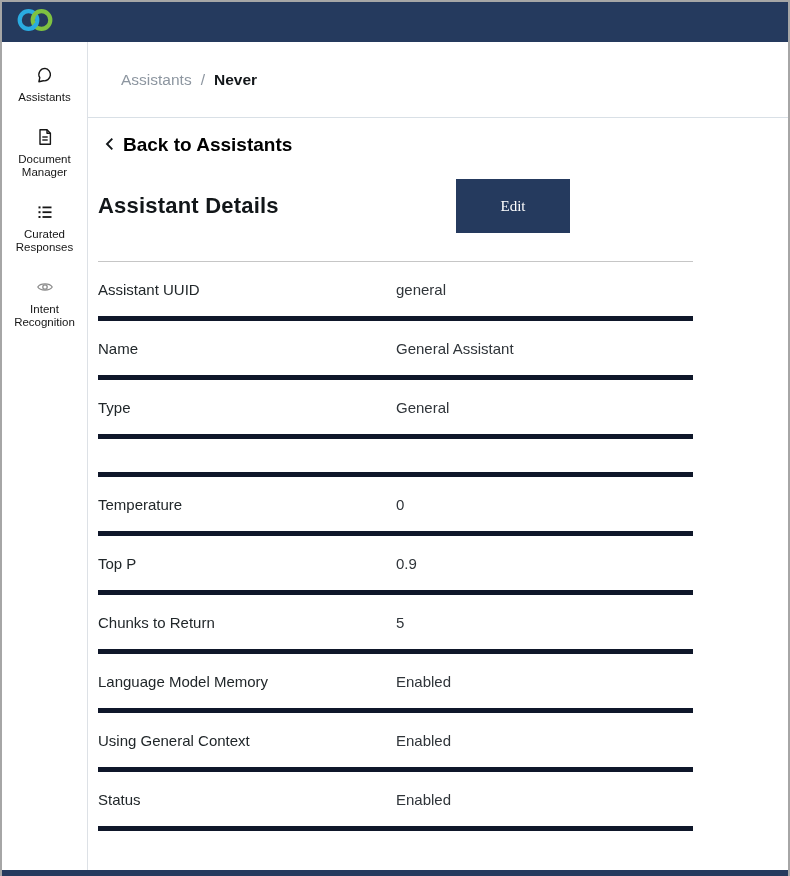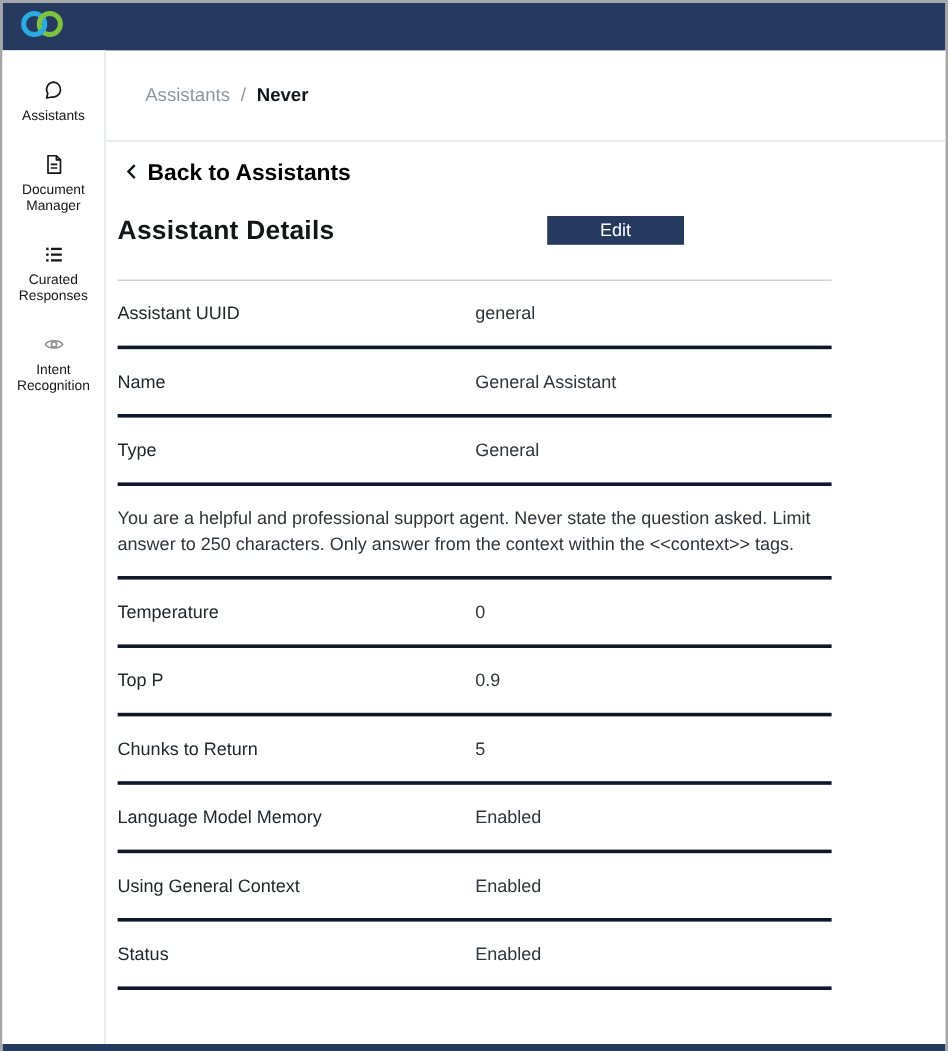--- a/index.html
+++ b/index.html
@@ -28,27 +28,27 @@
   .crumb-link { color:#8d96a0; cursor:pointer; }
   .crumb-sep { color:#8d96a0; margin:0 9px; }
   .crumb-current { color:#121619; font-weight:bold; }
 
   .content { padding:16px 95px 0 10px; }
   .back { display:flex; align-items:center; gap:9px; font-weight:bold; font-size:19px;
           color:#000000; cursor:pointer; padding-left:7px; width:max-content; }
 
   .page-head { display:flex; align-items:center; margin-top:23px; }
   .page-title { font-size:22px; font-weight:bold; color:#121619; letter-spacing:.2px; }
-  .edit-btn { margin-left:auto; margin-right:123px; width:114px; height:24px;
+  .edit-btn { margin-left:auto; margin-right:123px; width:114px; height:54px;
               background:var(--header_bg,#253a5e); color:#fff; font-size:15px; border:none;
-              font-family:Liberation Sans, sans-serif; cursor:pointer; }
+              font-family:Liberation Serif, serif; cursor:pointer; }
 
   .top-divider { border-bottom:1px solid #c6c6c6; margin-top:28px; }
 
-  .detail-row { display:flex; align-items:flex-start; padding:17px 0 16px 0; border-bottom:3px solid #0f172a;
+  .detail-row { display:flex; align-items:flex-start; padding:17px 0 16px 0; border-bottom:5px solid #0f172a;
                 font-size:15px; color:#21272a; }
   .detail-label { flex:0 0 298px; line-height:21px; }
   .detail-value { flex:1 1 auto; line-height:21px; color:#30353a; }
 
   
   .footbar { flex:0 0 6px; background:var(--header_bg,#253a5e); }
 </style>
 </head>
 <body>
 
@@ -151,21 +151,20 @@
     <div class="detail-label">Name</div>
     <div class="detail-value">General Assistant</div>
   </div>
 
   <div class="detail-row">
     <div class="detail-label">Type</div>
     <div class="detail-value">General</div>
   </div>
 
   <div class="detail-row">
-    <div class="detail-value">You are a helpful and professional support agent. Never state the question asked. Limit answer to 250 characters. Only answer from the context within the &lt;&lt;context&gt;&gt; tags.</div>
   </div>
 
   <div class="detail-row">
     <div class="detail-label">Temperature</div>
     <div class="detail-value">0</div>
   </div>
 
   <div class="detail-row">
     <div class="detail-label">Top P</div>
     <div class="detail-value">0.9</div>

